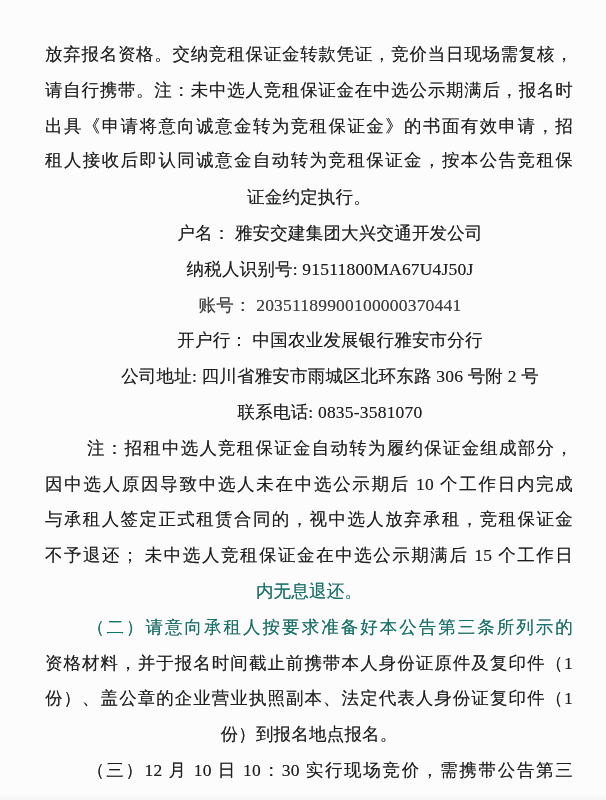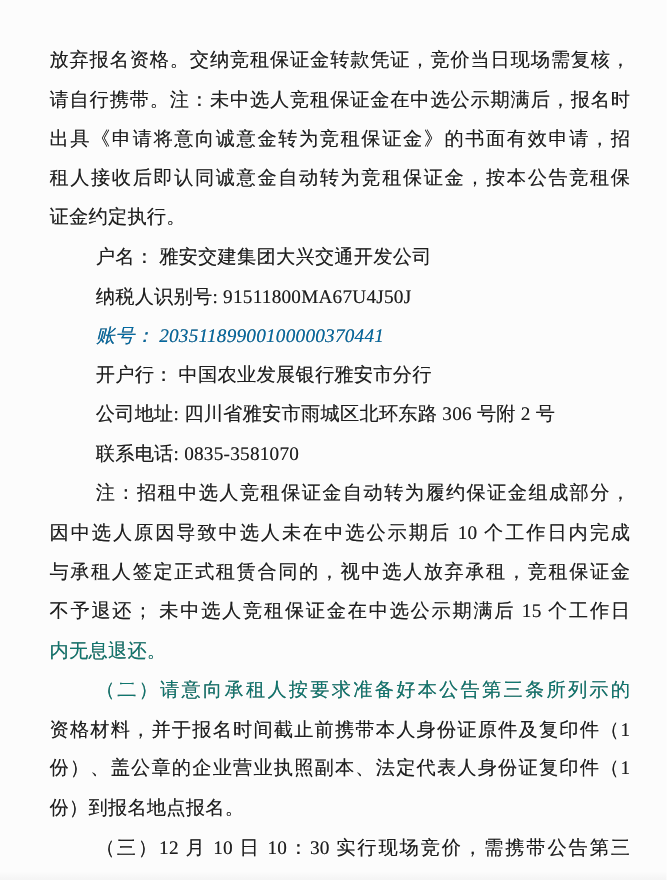--- a/index.html
+++ b/index.html
@@ -27,20 +27,21 @@
   }
   .line {
     font-size: 17.5px;
     line-height: 35.8px;
     height: 35.8px;
     color: #1f1f1f;
     white-space: pre-wrap;
     letter-spacing: 0.2px;
     text-shadow: 0 0 0.5px rgba(20, 20, 20, 0.55);
     overflow: hidden;
+    text-align: center;
   }
   .line.indent {
     padding-left: 42px;
   }
   .line.justify {
     text-align: justify;
     text-align-last: justify;
     text-justify: inter-ideograph;
   }
   
@@ -55,25 +56,25 @@
   }
 </style>
 </head>
 <body>
 
 <div class="page" style="background: rgb(252, 252, 252);">
   <div class="text-block">
       <div class="line justify" style="color: rgb(31, 31, 31);">放弃报名资格。交纳竞租保证金转款凭证，竞价当日现场需复核，</div>
       <div class="line justify" style="color: rgb(31, 31, 31);">请自行携带。注：未中选人竞租保证金在中选公示期满后，报名时</div>
       <div class="line justify" style="color: rgb(31, 31, 31);">出具《申请将意向诚意金转为竞租保证金》的书面有效申请，招</div>
-      <div class="line justify" style="color: rgb(31, 31, 31);">租人接收后即认同诚意金自动转为竞租保证金，按本公告竞租保</div>
+      <div class="line justify" style="color: rgb(31, 31, 31); font-family: Liberation Mono, monospace;">租人接收后即认同诚意金自动转为竞租保证金，按本公告竞租保</div>
       <div class="line" style="color: rgb(31, 31, 31);">证金约定执行。</div>
       <div class="line indent" style="color: rgb(31, 31, 31);">户名： 雅安交建集团大兴交通开发公司</div>
       <div class="line indent" style="color: rgb(31, 31, 31);">纳税人识别号: 91511800MA67U4J50J</div>
-      <div class="line indent" style="color: #0369a1; font-style: italic;">账号： 20351189900100000370441</div>
+      <div class="line indent" style="color: #404040;">账号： 20351189900100000370441</div>
       <div class="line indent" style="color: rgb(31, 31, 31);">开户行： 中国农业发展银行雅安市分行</div>
       <div class="line indent" style="color: rgb(31, 31, 31);">公司地址: 四川省雅安市雨城区北环东路 306 号附 2 号</div>
       <div class="line indent" style="color: rgb(31, 31, 31);">联系电话: 0835-3581070</div>
       <div class="line indent justify" style="color: rgb(31, 31, 31);">注：招租中选人竞租保证金自动转为履约保证金组成部分，</div>
       <div class="line justify" style="color: rgb(31, 31, 31);">因中选人原因导致中选人未在中选公示期后 10 个工作日内完成</div>
       <div class="line justify" style="color: rgb(31, 31, 31);">与承租人签定正式租赁合同的，视中选人放弃承租，竞租保证金</div>
       <div class="line justify" style="color: rgb(31, 31, 31);">不予退还； 未中选人竞租保证金在中选公示期满后 15 个工作日</div>
       <div class="line" style="color: #0f766e;">内无息退还。</div>
       <div class="line indent justify" style="color: #0f766e;">（二）请意向承租人按要求准备好本公告第三条所列示的</div>
       <div class="line justify" style="color: rgb(31, 31, 31);">资格材料，并于报名时间截止前携带本人身份证原件及复印件（1</div>

